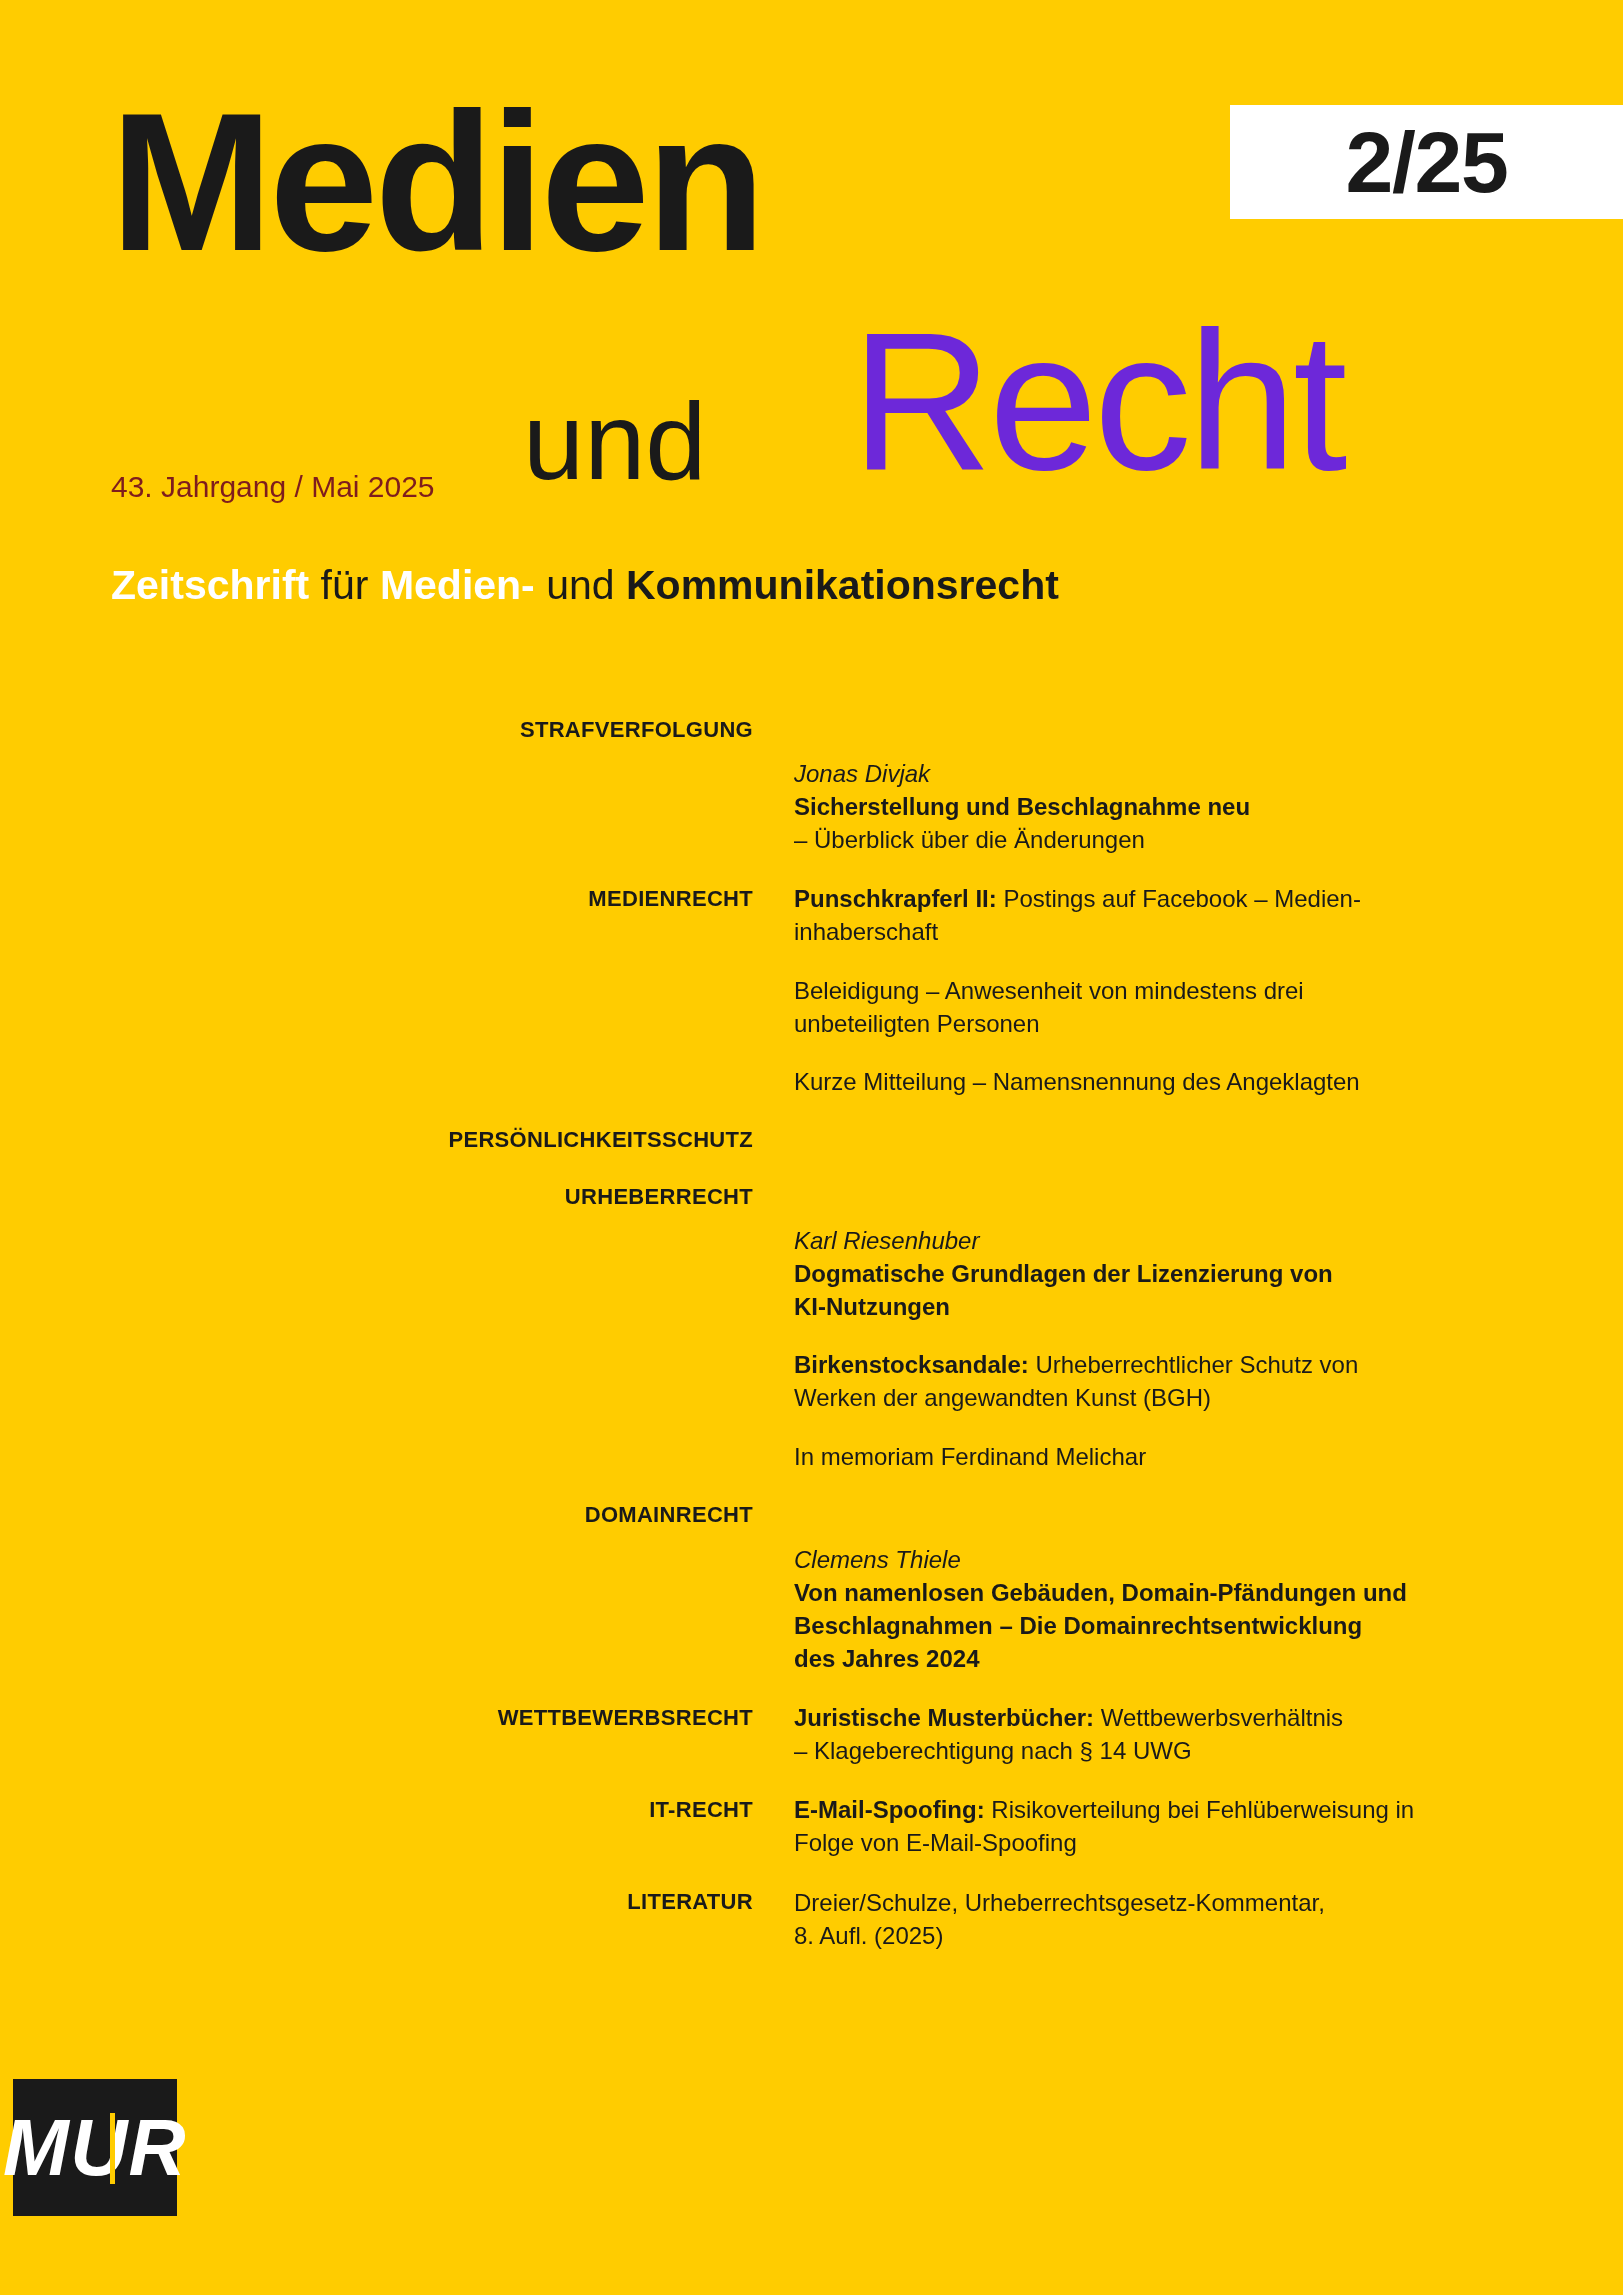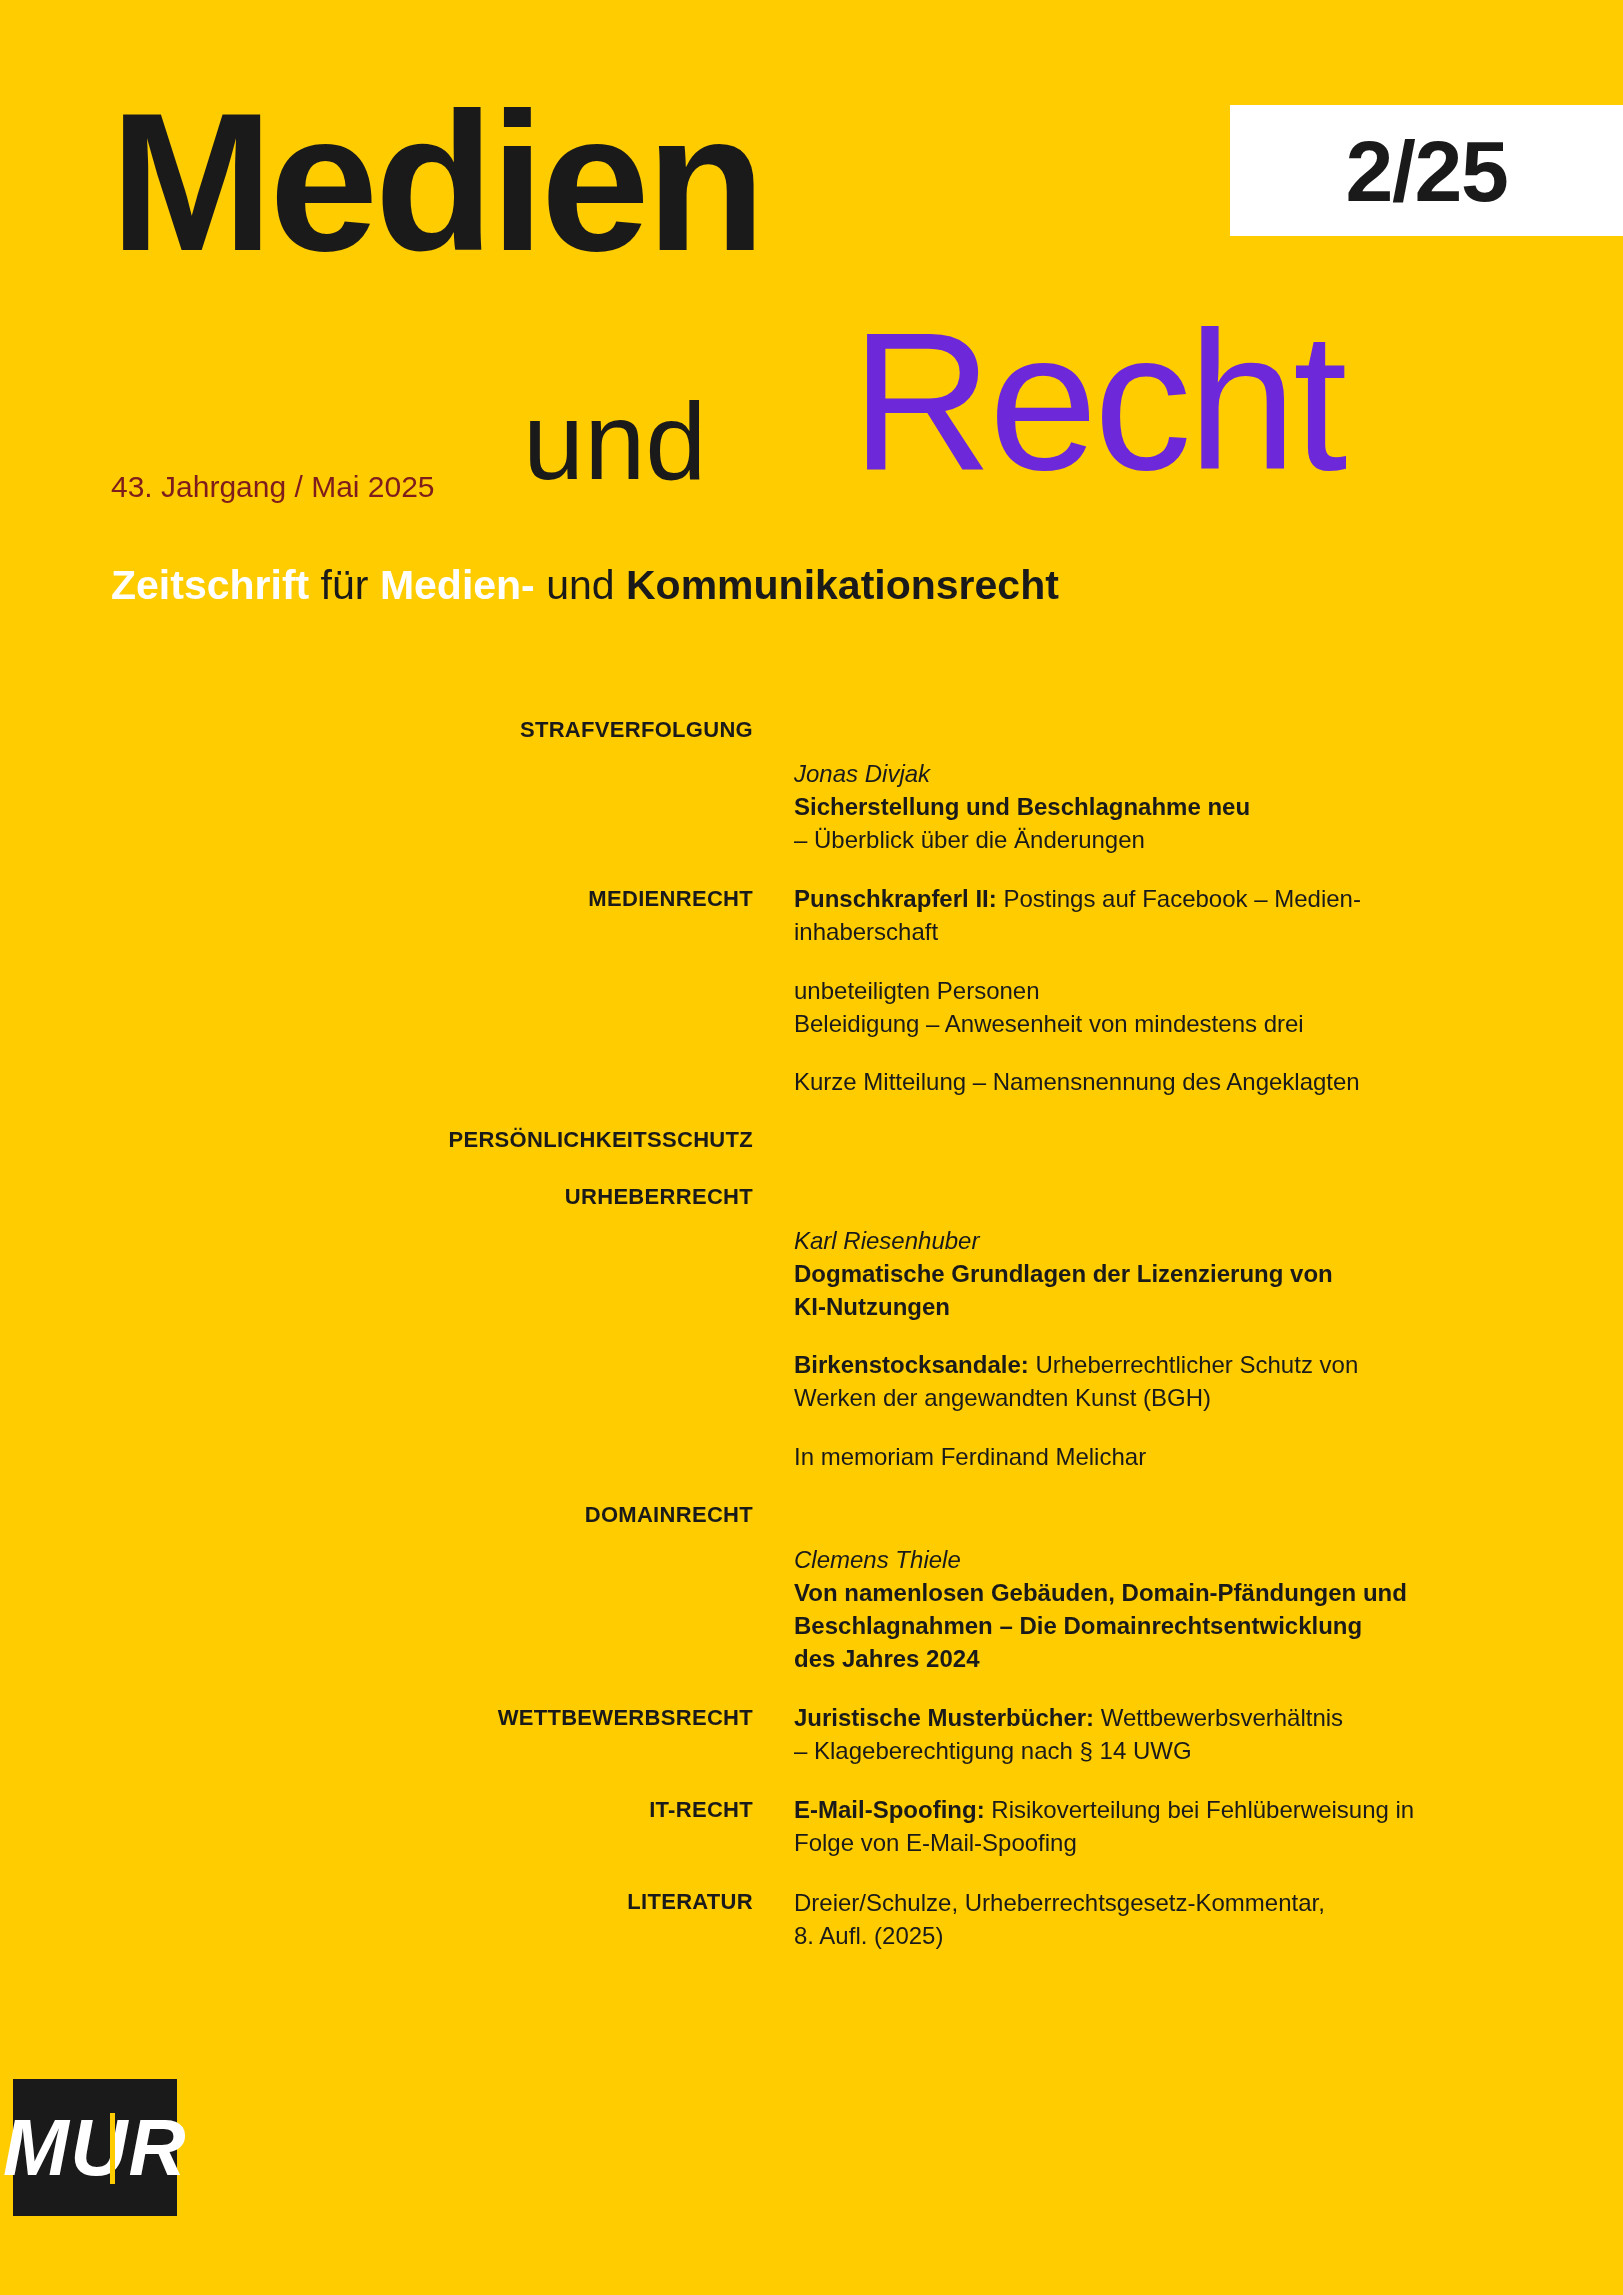--- a/index.html
+++ b/index.html
@@ -23,21 +23,21 @@
     top: 0;
     width: 1623px;
     height: 667px;
   }
 
   .issue-badge {
     position: absolute;
     right: 0;
     top: 105px;
     width: 393px;
-    height: 131px;
+    height: 114px;
     background: #ffffff;
     display: flex;
     align-items: center;
     justify-content: center;
   }
   .issue-badge span {
     font-size: 86px;
     font-weight: bold;
     letter-spacing: -1.3px;
     color: #1a1a1a;
@@ -221,22 +221,22 @@
       </div>
     </div>
     <div class="row">
       <div class="cat">MEDIENRECHT</div>
       <div class="items">
         <div class="entry">
           <span class="line"><span class="bold">Punschkrapferl II:</span><span class="reg"> Postings auf Facebook – Medien-</span></span>
           <span class="line"><span class="reg">inhaberschaft</span></span>
         </div>
         <div class="entry">
+          <span class="line"><span class="reg">Beleidigung – Anwesenheit von mindestens drei</span></span>
           <span class="line"><span class="reg">unbeteiligten Personen</span></span>
-          <span class="line"><span class="reg">Beleidigung – Anwesenheit von mindestens drei</span></span>
         </div>
         <div class="entry">
           <span class="line"><span class="reg">Kurze Mitteilung – Namensnennung des Angeklagten</span></span>
         </div>
       </div>
     </div>
     <div class="row">
       <div class="cat">PERSÖNLICHKEITSSCHUTZ</div>
     </div>
     <div class="row">

